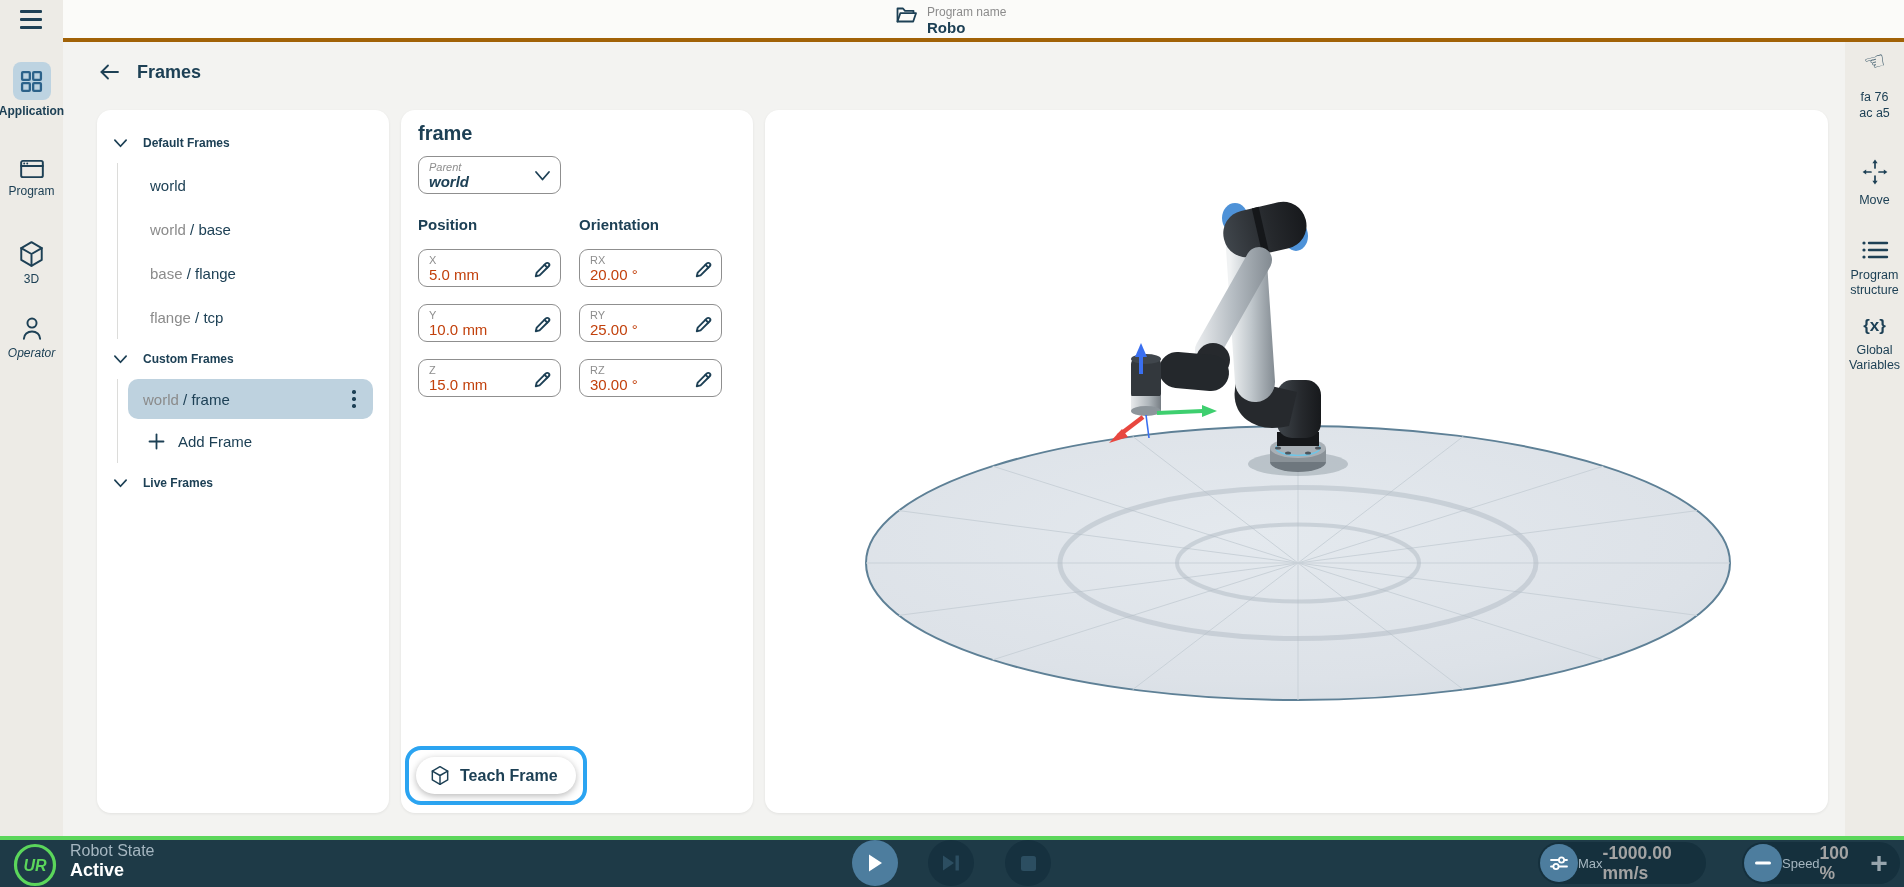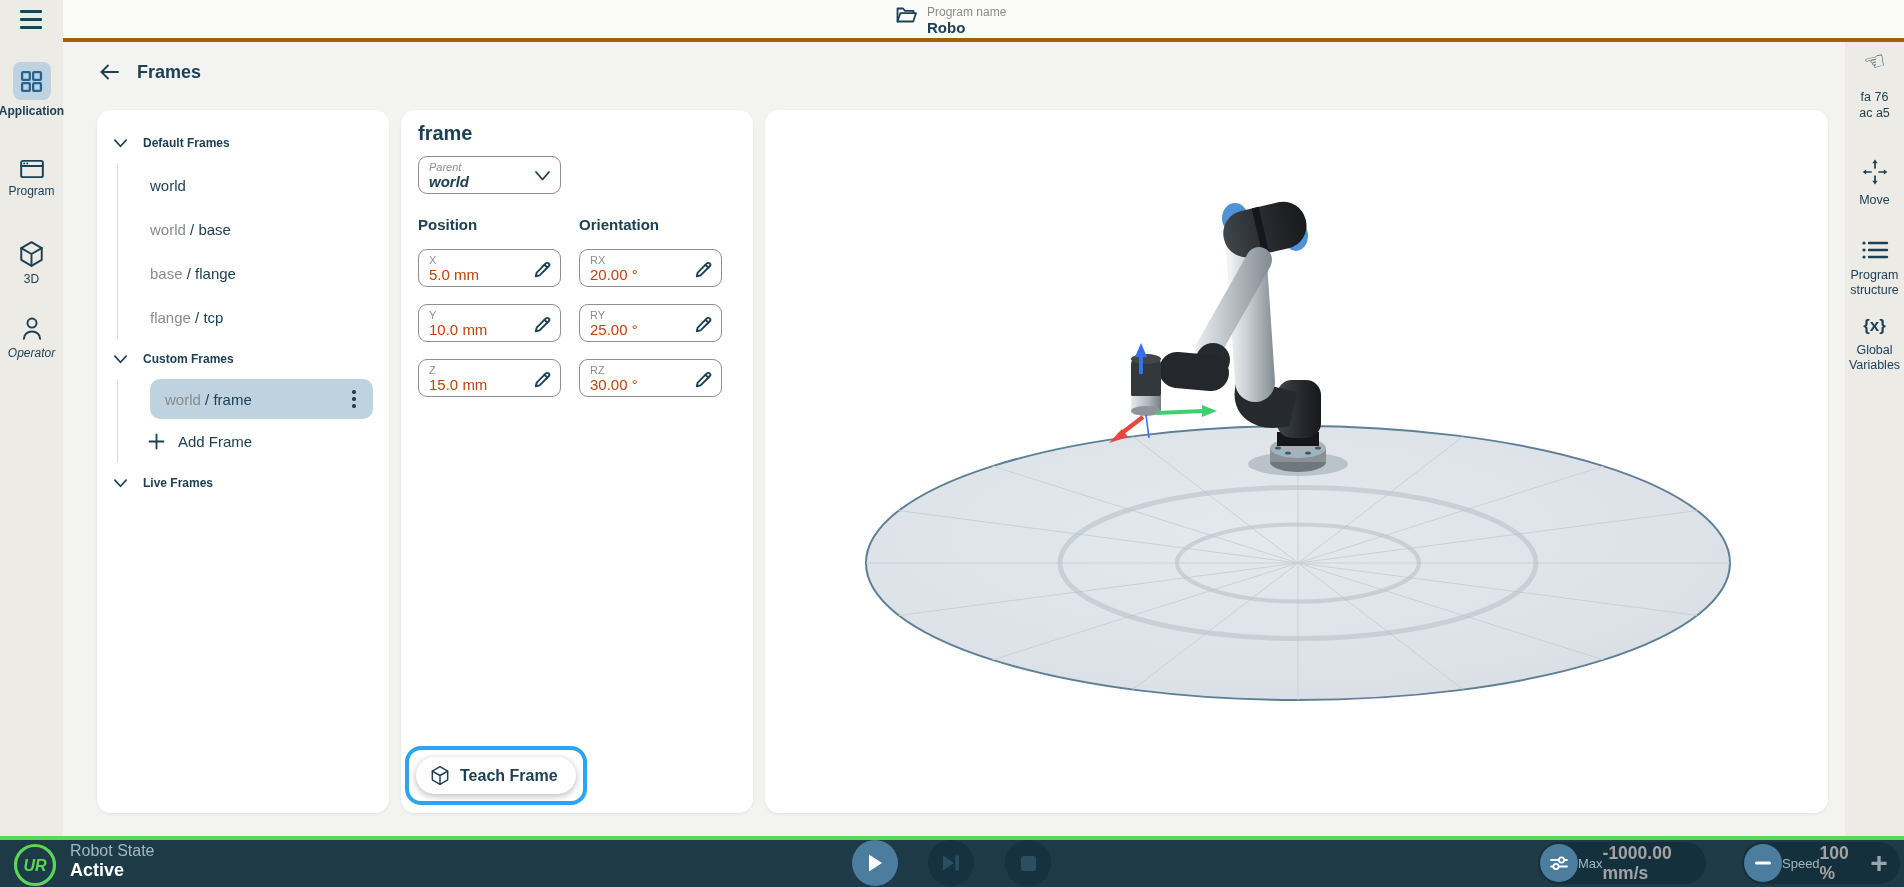--- a/index.html
+++ b/index.html
@@ -46,21 +46,21 @@
   .card { position:absolute; top:110px; height:703px; background:#ffffff; border-radius:14px; box-shadow:0 1px 3px rgba(0,0,0,0.07); }
   .tree-panel   { left:97px;  width:292px; padding-top:13px; }
   .editor-panel { left:401px; width:352px; }
   .view-panel   { left:765px; width:1063px; overflow:hidden; }
 
   
   .section-header { display:flex; align-items:center; height:40px; padding-left:16px; gap:15px; cursor:pointer; }
   .section-label { font-size:12px; font-weight:bold; color:#1d4055; }
   .tree-items { margin-left:20px; border-left:1px solid #dcdcda; }
   .tree-row { display:flex; align-items:center; height:44px; padding-left:32px; font-size:15px; cursor:pointer; }
-  .tree-row.selected { background:#bed2df; border-radius:10px; margin-left:32px; margin-right:16px; padding-left:15px; padding-right:8px; height:40px; justify-content:space-between; }
+  .tree-row.selected { background:#bed2df; border-radius:10px; margin-left:10px; margin-right:16px; padding-left:15px; padding-right:8px; height:40px; justify-content:space-between; }
   .t-parent { color:#8b8b8b; }
   .t-dark { color:#1d4055; white-space:pre; }
   .kebab { width:22px; height:26px; display:flex; flex-direction:column; align-items:center; justify-content:center; gap:3.5px; cursor:pointer; }
   .kebab div { width:3.4px; height:3.4px; border-radius:50%; background:#1d4055; }
   .add-row { display:flex; align-items:center; gap:13px; height:44px; padding-left:30px; font-size:15px; color:#1d4055; cursor:pointer; }
 
   
   .editor-inner { padding:12px 16px 0 17px; }
   .frame-title { font-size:20px; font-weight:bold; color:#1d4055; }
   .dropdown { position:relative; margin-top:11px; width:143px; height:38px; border:1.3px solid #8f8f8f; border-radius:9px; padding:4px 10px; cursor:pointer; background:#fff;font-style:italic; }

